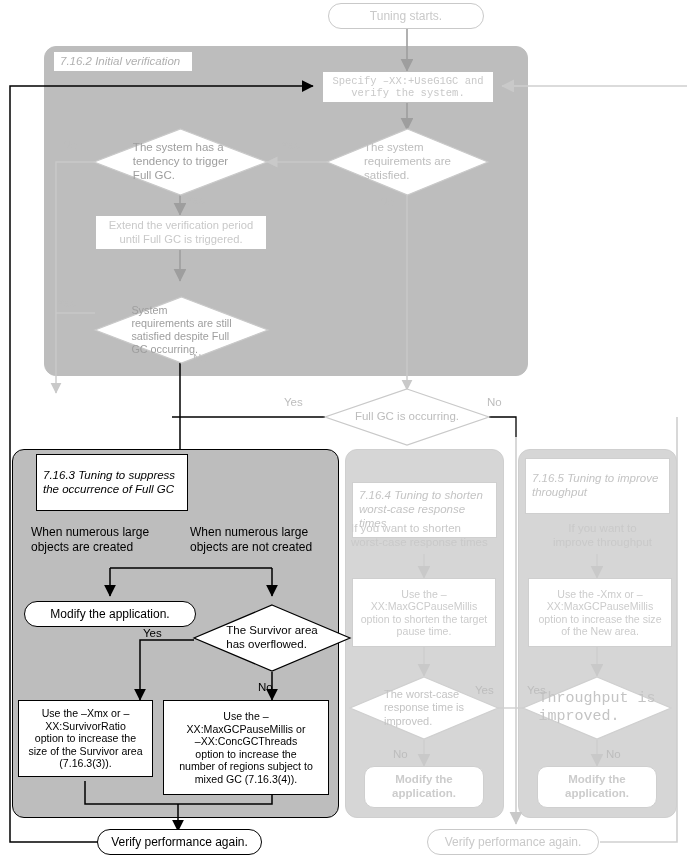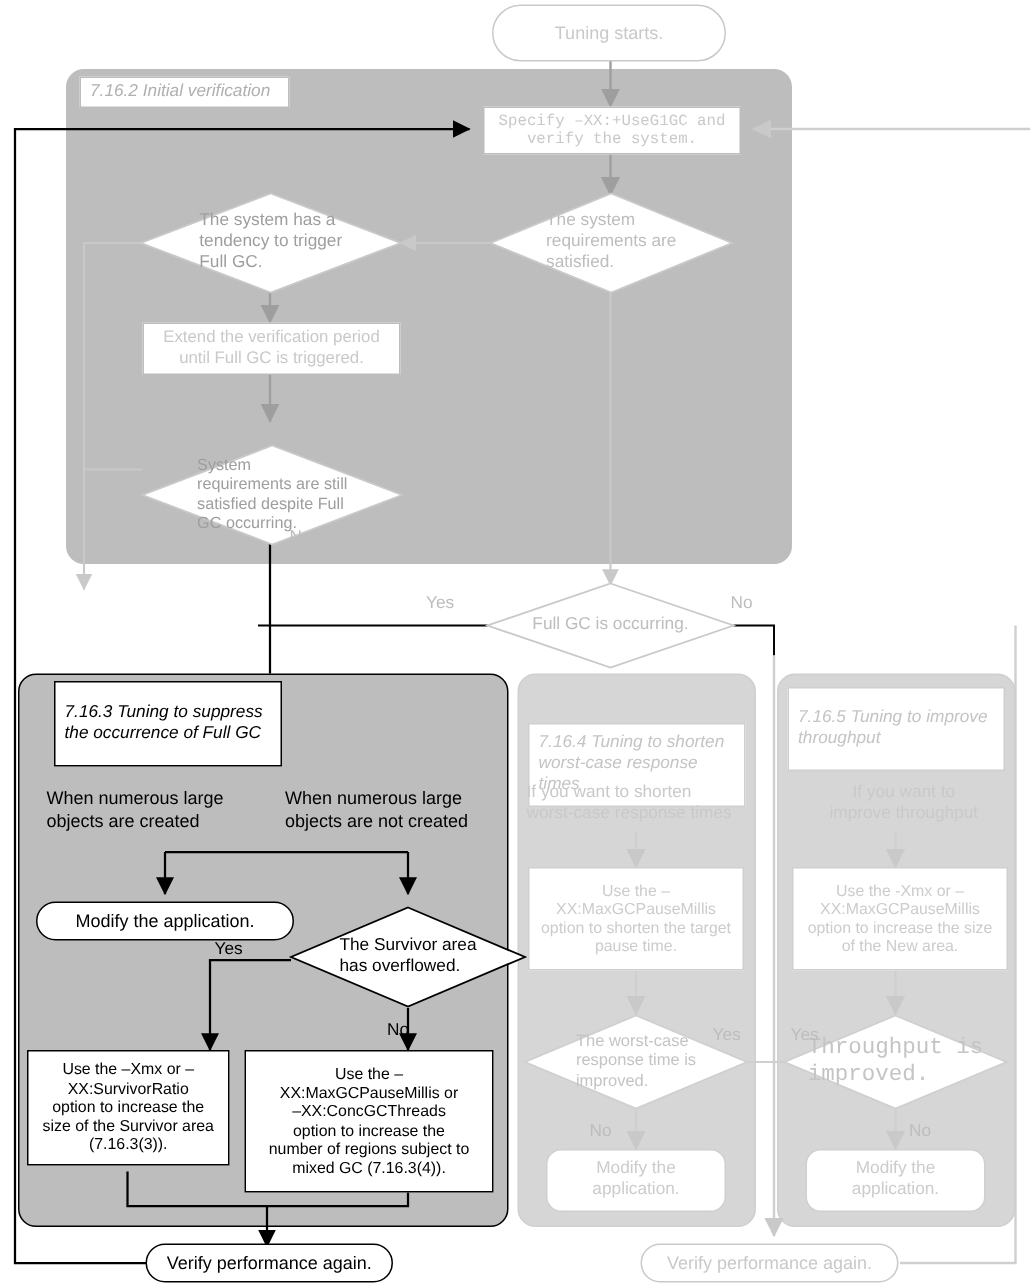--- a/index.html
+++ b/index.html
@@ -7,21 +7,21 @@
   #stage{position:relative;width:687px;height:857px;overflow:hidden;background:#fff;}
 
   
   .node{position:absolute;box-sizing:border-box;display:flex;align-items:center;
         justify-content:center;text-align:center;line-height:1.18;}
   .rect{background:#ffffff;border:1px solid #000;}
   .rect.dim{border-color:#bdbdbd;color:#c9c9c9;}
   .rect.dim2{border-color:#cfcfcf;color:#cccccc;}
   .stadium{background:#ffffff;border:1px solid #000;border-radius:40px;}
   .stadium.dim{border-color:#c9c9c9;color:#c9c9c9;}
-  .rounded{background:#ffffff;border:1px solid #000;border-radius:10px;}
+  .rounded{background:#ffffff;border:1px solid #000;border-radius:10px;font-weight:bold;}
   .rounded.dim{border-color:#cfcfcf;color:#cccccc;}
 
   .label{position:absolute;font-size:11.5px;color:#444;}
   .label.dim{color:#bdbdbd;}
   .label.blk{color:#000;}
 
   .txt{padding:2px 4px;white-space:pre-line;}
   .mono{font-family:"Liberation Mono",monospace;}
 
   
@@ -131,21 +131,21 @@
 suppress the occurrence
 of Full GC</div>
 
   <div class="grouptitle dimt2" style="left:352px;top:458px;width:145px;height:56px;margin-top:24px;">7.16.4 Tuning to shorten
 worst-case response
 times</div>
 
   <div class="grouptitle dimt2" style="left:525px;top:458px;width:145px;height:56px;">7.16.5 Tuning to improve
 throughput</div>
 
-  <div class="node stadium dim" style="left:328px;top:3px;width:156px;height:38px;font-size:12px;justify-content:center;">
+  <div class="node stadium dim" style="left:328px;top:3px;width:156px;height:26px;font-size:12px;justify-content:center;">
     <span class="txt">Tuning starts.</span>
   </div>
 
   <div class="node rect dim" style="left:322px;top:71px;width:172px;height:32px;font-size:11.5px;">
     <span class="txt mono" style="font-family:'Liberation Mono',monospace;font-size:10.5px;">Specify –XX:+UseG1GC and
 verify the system.</span>
   </div>
 
   <div class="diamond" style="left:326px;top:128px;width:163px;height:68px;">
     <svg width="163" height="68" viewBox="0 0 163 68">

